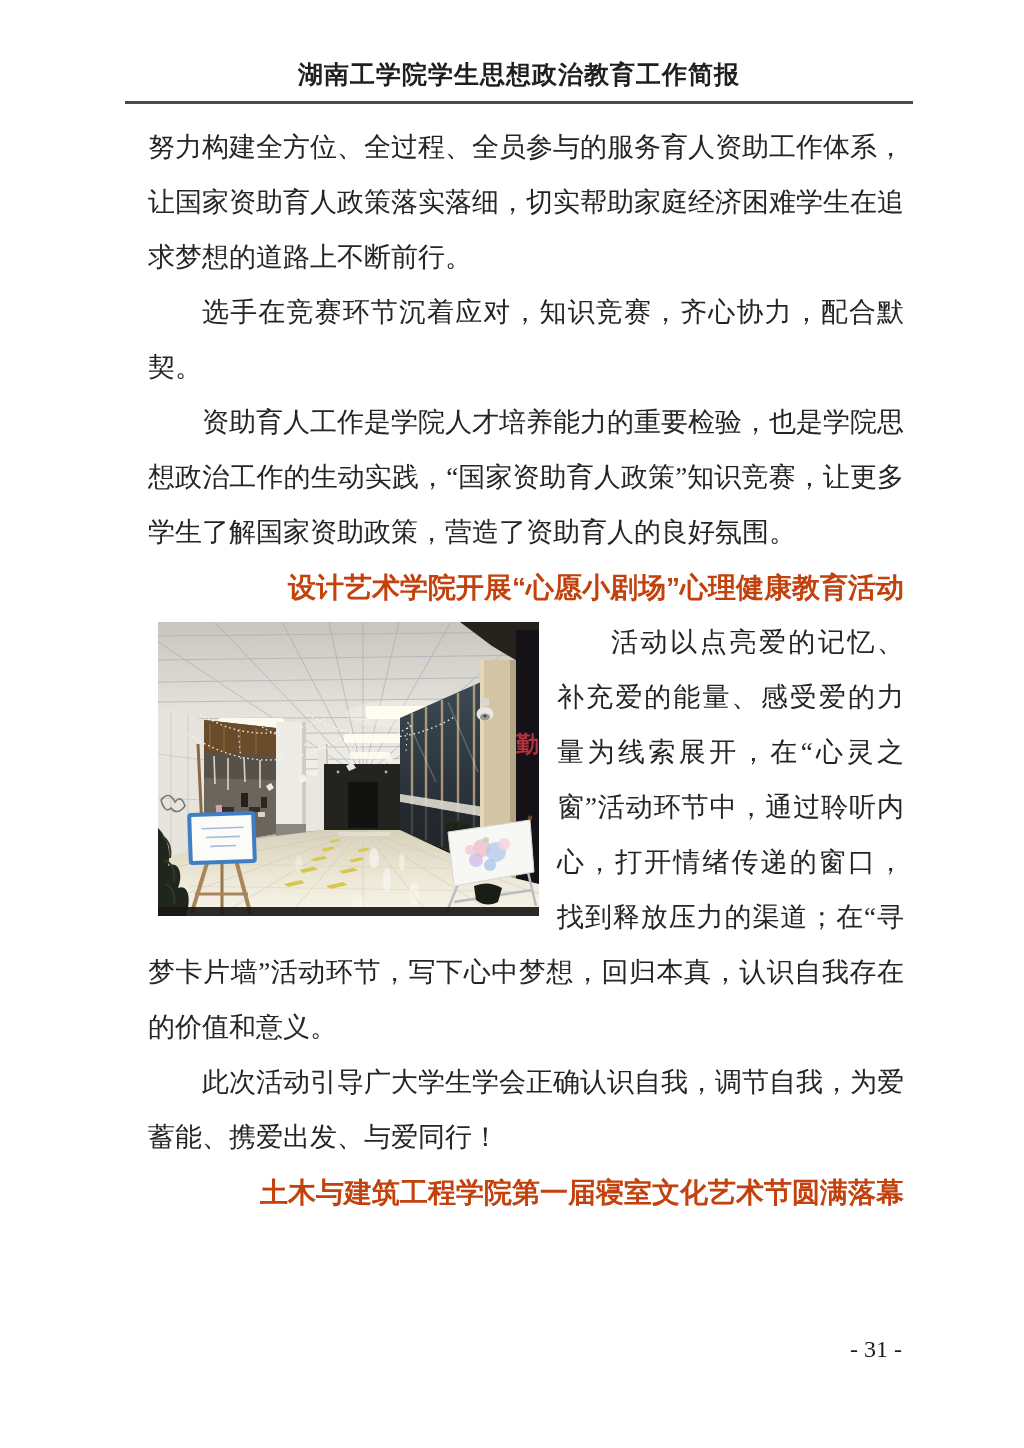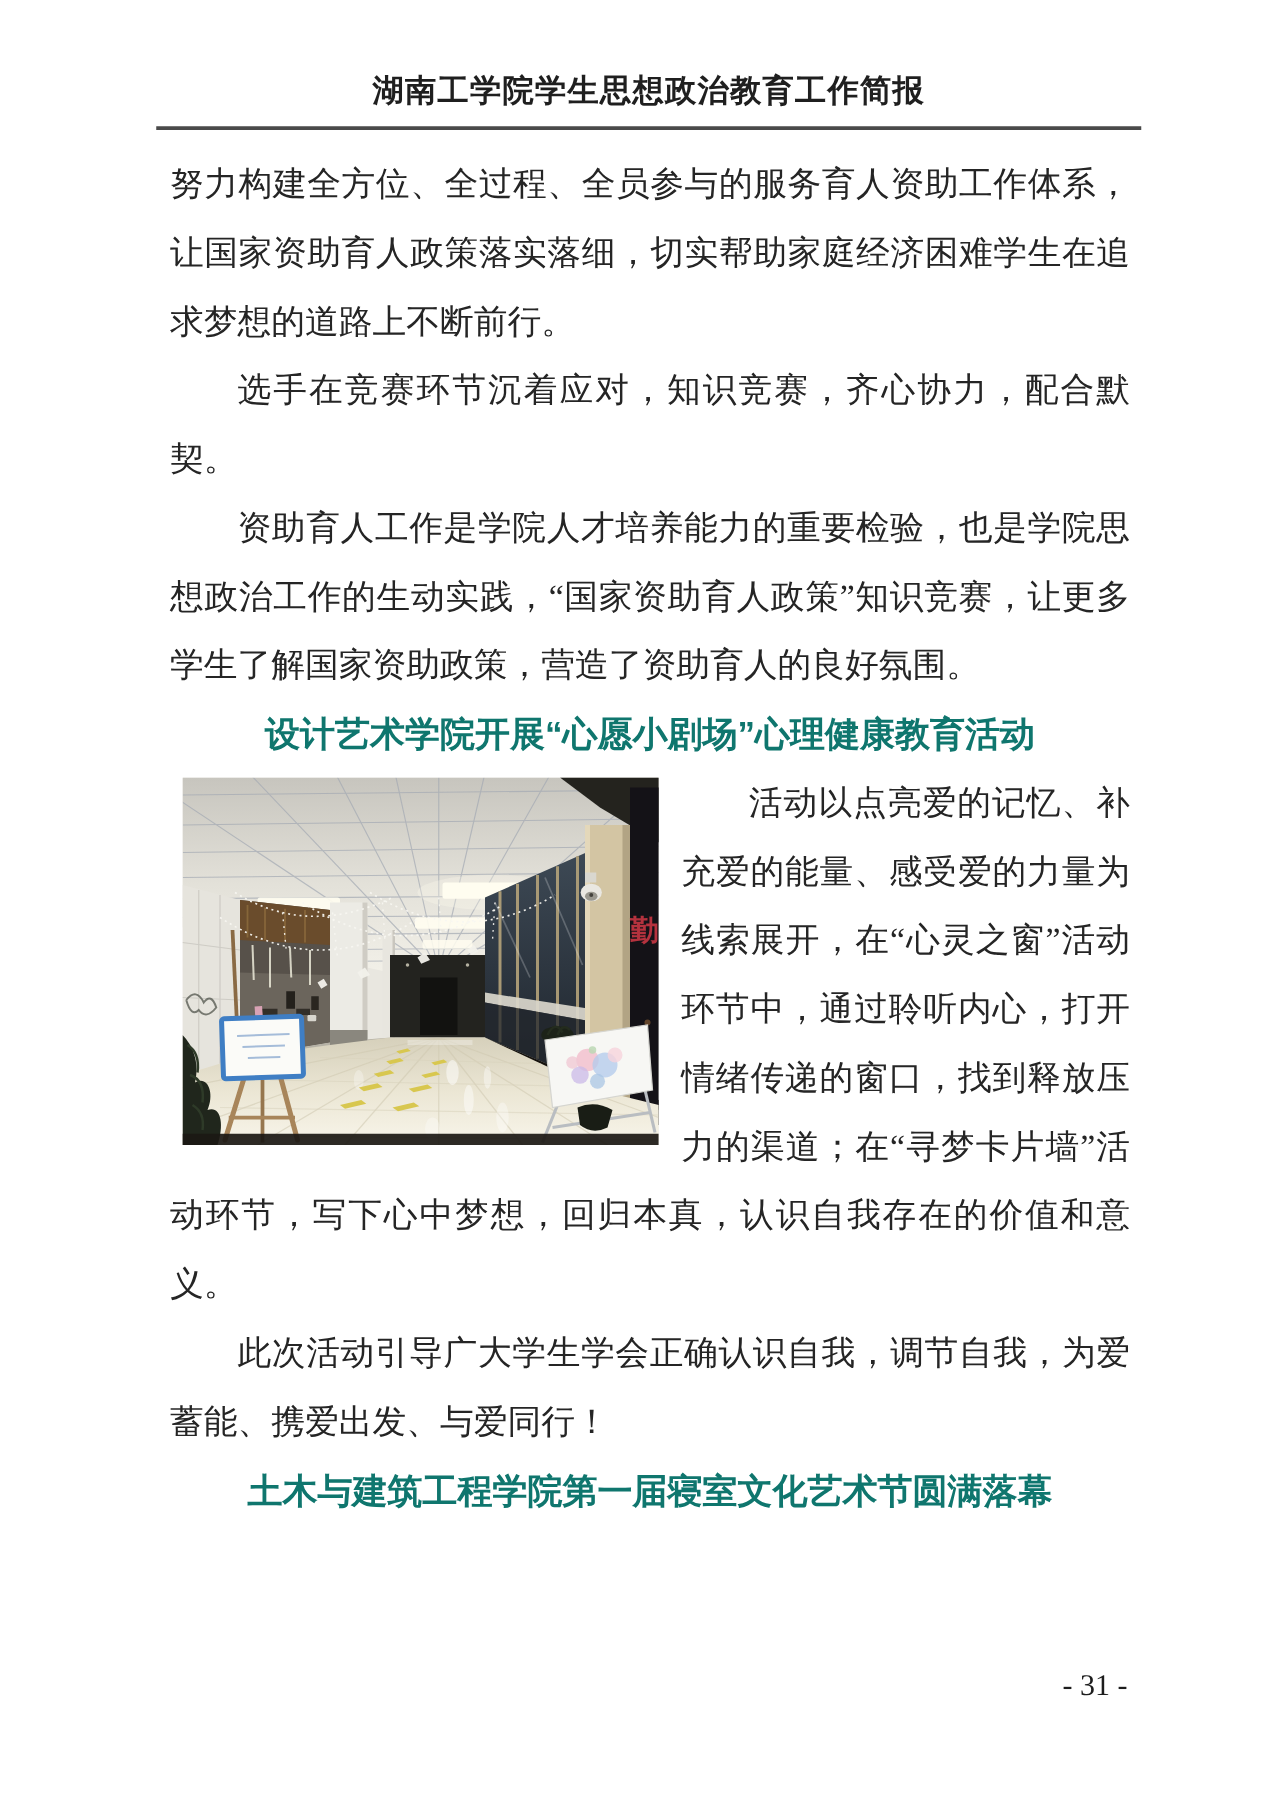--- a/index.html
+++ b/index.html
@@ -8,49 +8,49 @@
     width:1024px;height:1448px;
     background:#ffffff;
     font-family:"Liberation Serif","DejaVu Serif",serif;
     color:#222222;
     overflow:hidden;
   }
   
   .doc-header{padding:56px 111px 0 125px;}
   .header-title{
     text-align:center;
-    font-family:Liberation Mono, monospace;
+    font-family:Liberation Serif, serif;
     font-weight:700;
     font-size:25px;
     line-height:38px;
     letter-spacing:1px;
     color:#1f1f1f;
   }
   .header-rule{margin-top:7px;height:3px;background:#4a4a4a;}
   
-  .doc-main{padding:16px 120px 0 136px;}
+  .doc-main{padding:16px 120px 0 136px;margin-left:12px;}
   .body-para{
     margin:0;
     font-size:27px;
     line-height:55px;
     text-align:justify;
     text-indent:2em;
     color:#252525;
   }
   .no-indent{text-indent:0;}
   .cont{text-align-last:justify;}
   .section-heading{
     margin:0;
     font-family:"Liberation Sans","DejaVu Sans",sans-serif;
     font-weight:700;
     font-size:28px;
     line-height:55px;
-    text-align:center;
+    text-align:right;
     text-indent:0;
-    color:#0f766e;
+    color:#c2410c;
   }
   
   .photo-para{min-height:330px;}
   .photo{
     float:left;
     width:381px;height:294px;
     margin:7px 18px 14px 10px;
     padding:0;
   }
   .photo svg{display:block;width:100%;height:100%;}

